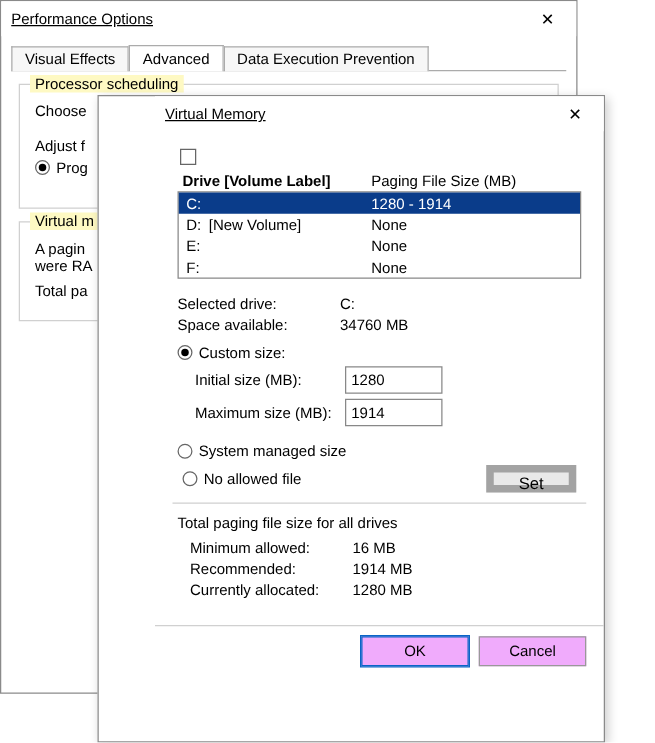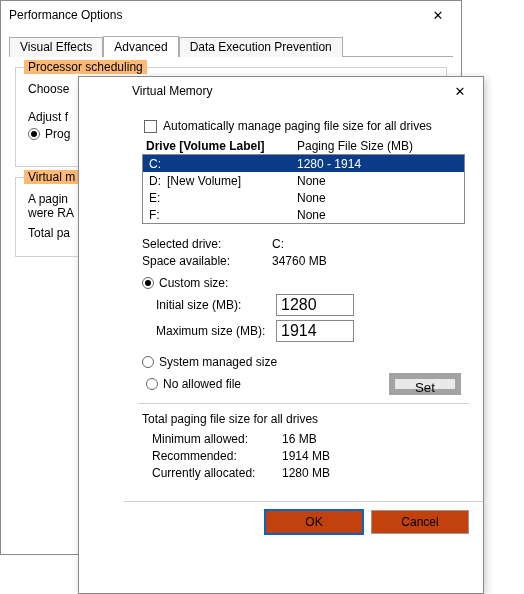--- a/index.html
+++ b/index.html
@@ -19,21 +19,21 @@
     background: #fff;
     border: 1px solid #8a8a8a;
   }
   .titlebar {
     height: 28px;
     display: flex;
     align-items: center;
     padding: 0 6px 0 8px;
     background: #fff;
   }
-  .titlebar .title { flex: 1; }
+  .titlebar .title { flex: 1; text-decoration: underline; }
   .close-x {
     width: 34px; height: 22px;
     display: flex; align-items: center; justify-content: center;
     font-size: 13px;
     font-family: Arial, sans-serif;
   }
   
   .perf-window { top:0; left:0; width:462px; height:555px; }
   .tabs {
     display:flex;
@@ -53,21 +53,21 @@
   .tab.inactive { background:#f7f7f7; top:2px; height:20px; padding:2px 10px;}
   .groupbox {
     border:1px solid #d0d0d0;
     margin: 10px 14px;
     position: relative;
     padding: 14px 12px 12px 12px;
   }
   .group-legend {
     position:absolute;
     top:-8px; left:8px;
-    background:#fdba74;
+    background:#fef9c3;
     padding:0 4px;
   }
   .radio-row { display:flex; align-items:center; margin:3px 0;}
   .r { width:12px;height:12px;border:1px solid #666;border-radius:50%;margin-right:5px;position:relative;background:#fff;}
   .r.checked::after{content:"";position:absolute;top:2px;left:2px;width:6px;height:6px;background:#000;border-radius:50%;}
   
   .vm-window { top:76px; left:78px; width:406px; height:518px; box-shadow:2px 2px 8px rgba(0,0,0,.2);padding-left:45px;}
   .vm-body { padding: 6px 14px 12px 14px; }
   .chk-row { display:flex; align-items:center; margin:8px 0 6px 6px;}
   .chk { width:13px;height:13px;border:1px solid #666;margin-right:6px;background:#fff;}
@@ -84,41 +84,41 @@
   .dr-l { width:18px;}
   .dr-v { width:130px;}
   .dr-s { flex:1; text-align:left;}
   .info-row { display:flex; margin:3px 4px;}
   .info-l { width:130px;}
   .radio-section { margin: 8px 4px 2px 4px;}
   .field-row { display:flex; align-items:center; margin:4px 0 4px 14px;}
   .field-l { width:120px;}
   .num-input {
     width:78px; height:22px; border:1px solid #888;
-    padding:2px 4px; font-family:inherit; font-size:16px;
+    padding:2px 4px; font-family:inherit; font-size:12px;
   }
   .set-btn {
     width:72px; height:22px;
     border:6px solid #a3a3a3; background:#e9e9e9;
     margin-left:auto; display:block;
   }
   .set-row { display:flex; margin:4px 4px 8px 4px; align-items:center;}
   .hr { border-top:1px solid #d0d0d0; margin:6px 0 8px 0;}
   .totals-head { margin:0 4px 6px 4px;}
   .tot-row { display:flex; margin:3px 14px;}
   .tot-l { width:130px;}
   .button-row {
     display:flex; gap:8px; justify-content:flex-end;
     padding: 8px 14px 10px 0;
     border-top: 1px solid #d0d0d0;
     margin-top: 6px;
   }
   .dlg-btn {
-    width:98px; height:24px;
-    border:1px solid #999; background:#c2410c;
+    width:86px; height:24px;
+    border:1px solid #999; background:#f0abfc;
     font-family:inherit; font-size:12px;
   }
   .dlg-btn.primary { border:1px solid #0a64c7; outline:1px solid #0a64c7;}
 </style>
 </head>
 <body>
 
 <div class="window perf-window">
   <div class="titlebar">
     <span class="title">Performance Options</span>
@@ -149,21 +149,20 @@
 </div>
 
 <div class="window vm-window">
   <div class="titlebar">
     <span class="title">Virtual Memory</span>
     <span class="close-x">✕</span>
   </div>
   <div class="vm-body">
     <div class="chk-row">
       <div class="chk"></div>
-      <span>Automatically manage paging file size for all drives</span>
     </div>
     <div class="drive-head">
       <div class="dh-l">Drive  [Volume Label]</div>
       <div>Paging File Size (MB)</div>
     </div>
     <div class="drive-list">
       <div class="drive-row sel">
         <div class="dr-l">C:</div>
         <div class="dr-v"></div>
         <div class="dr-s">1280 - 1914</div>

